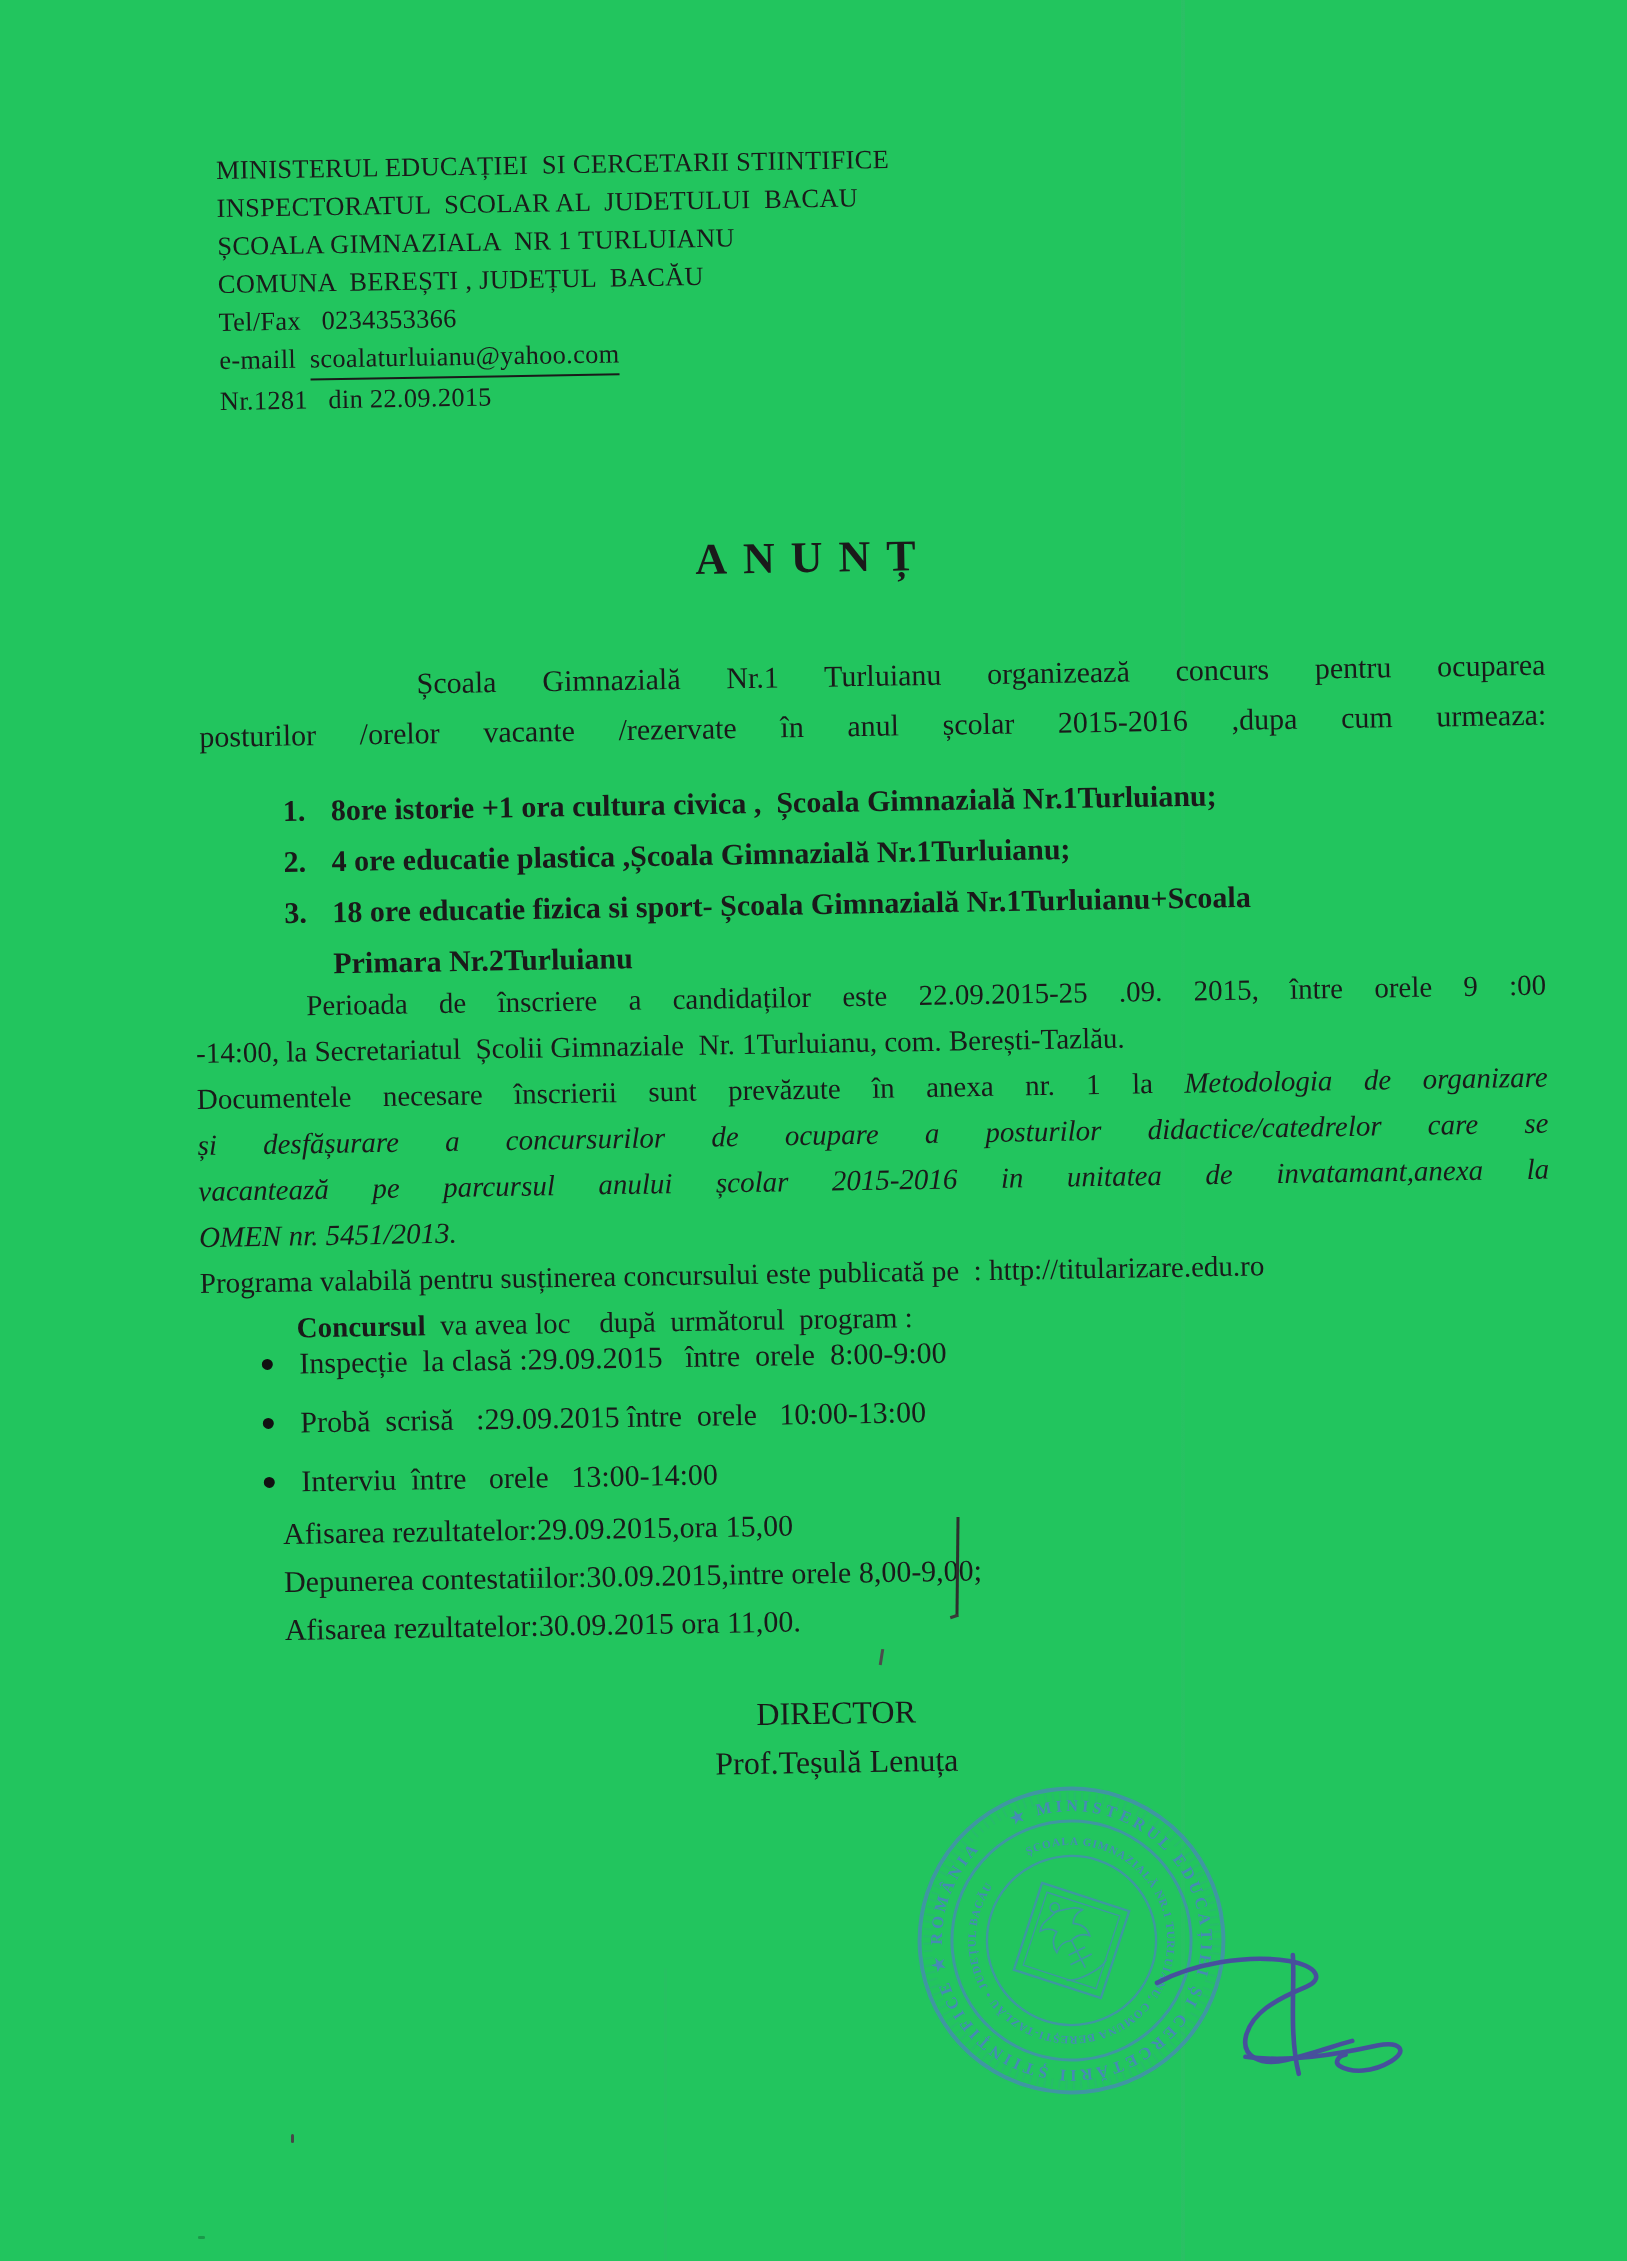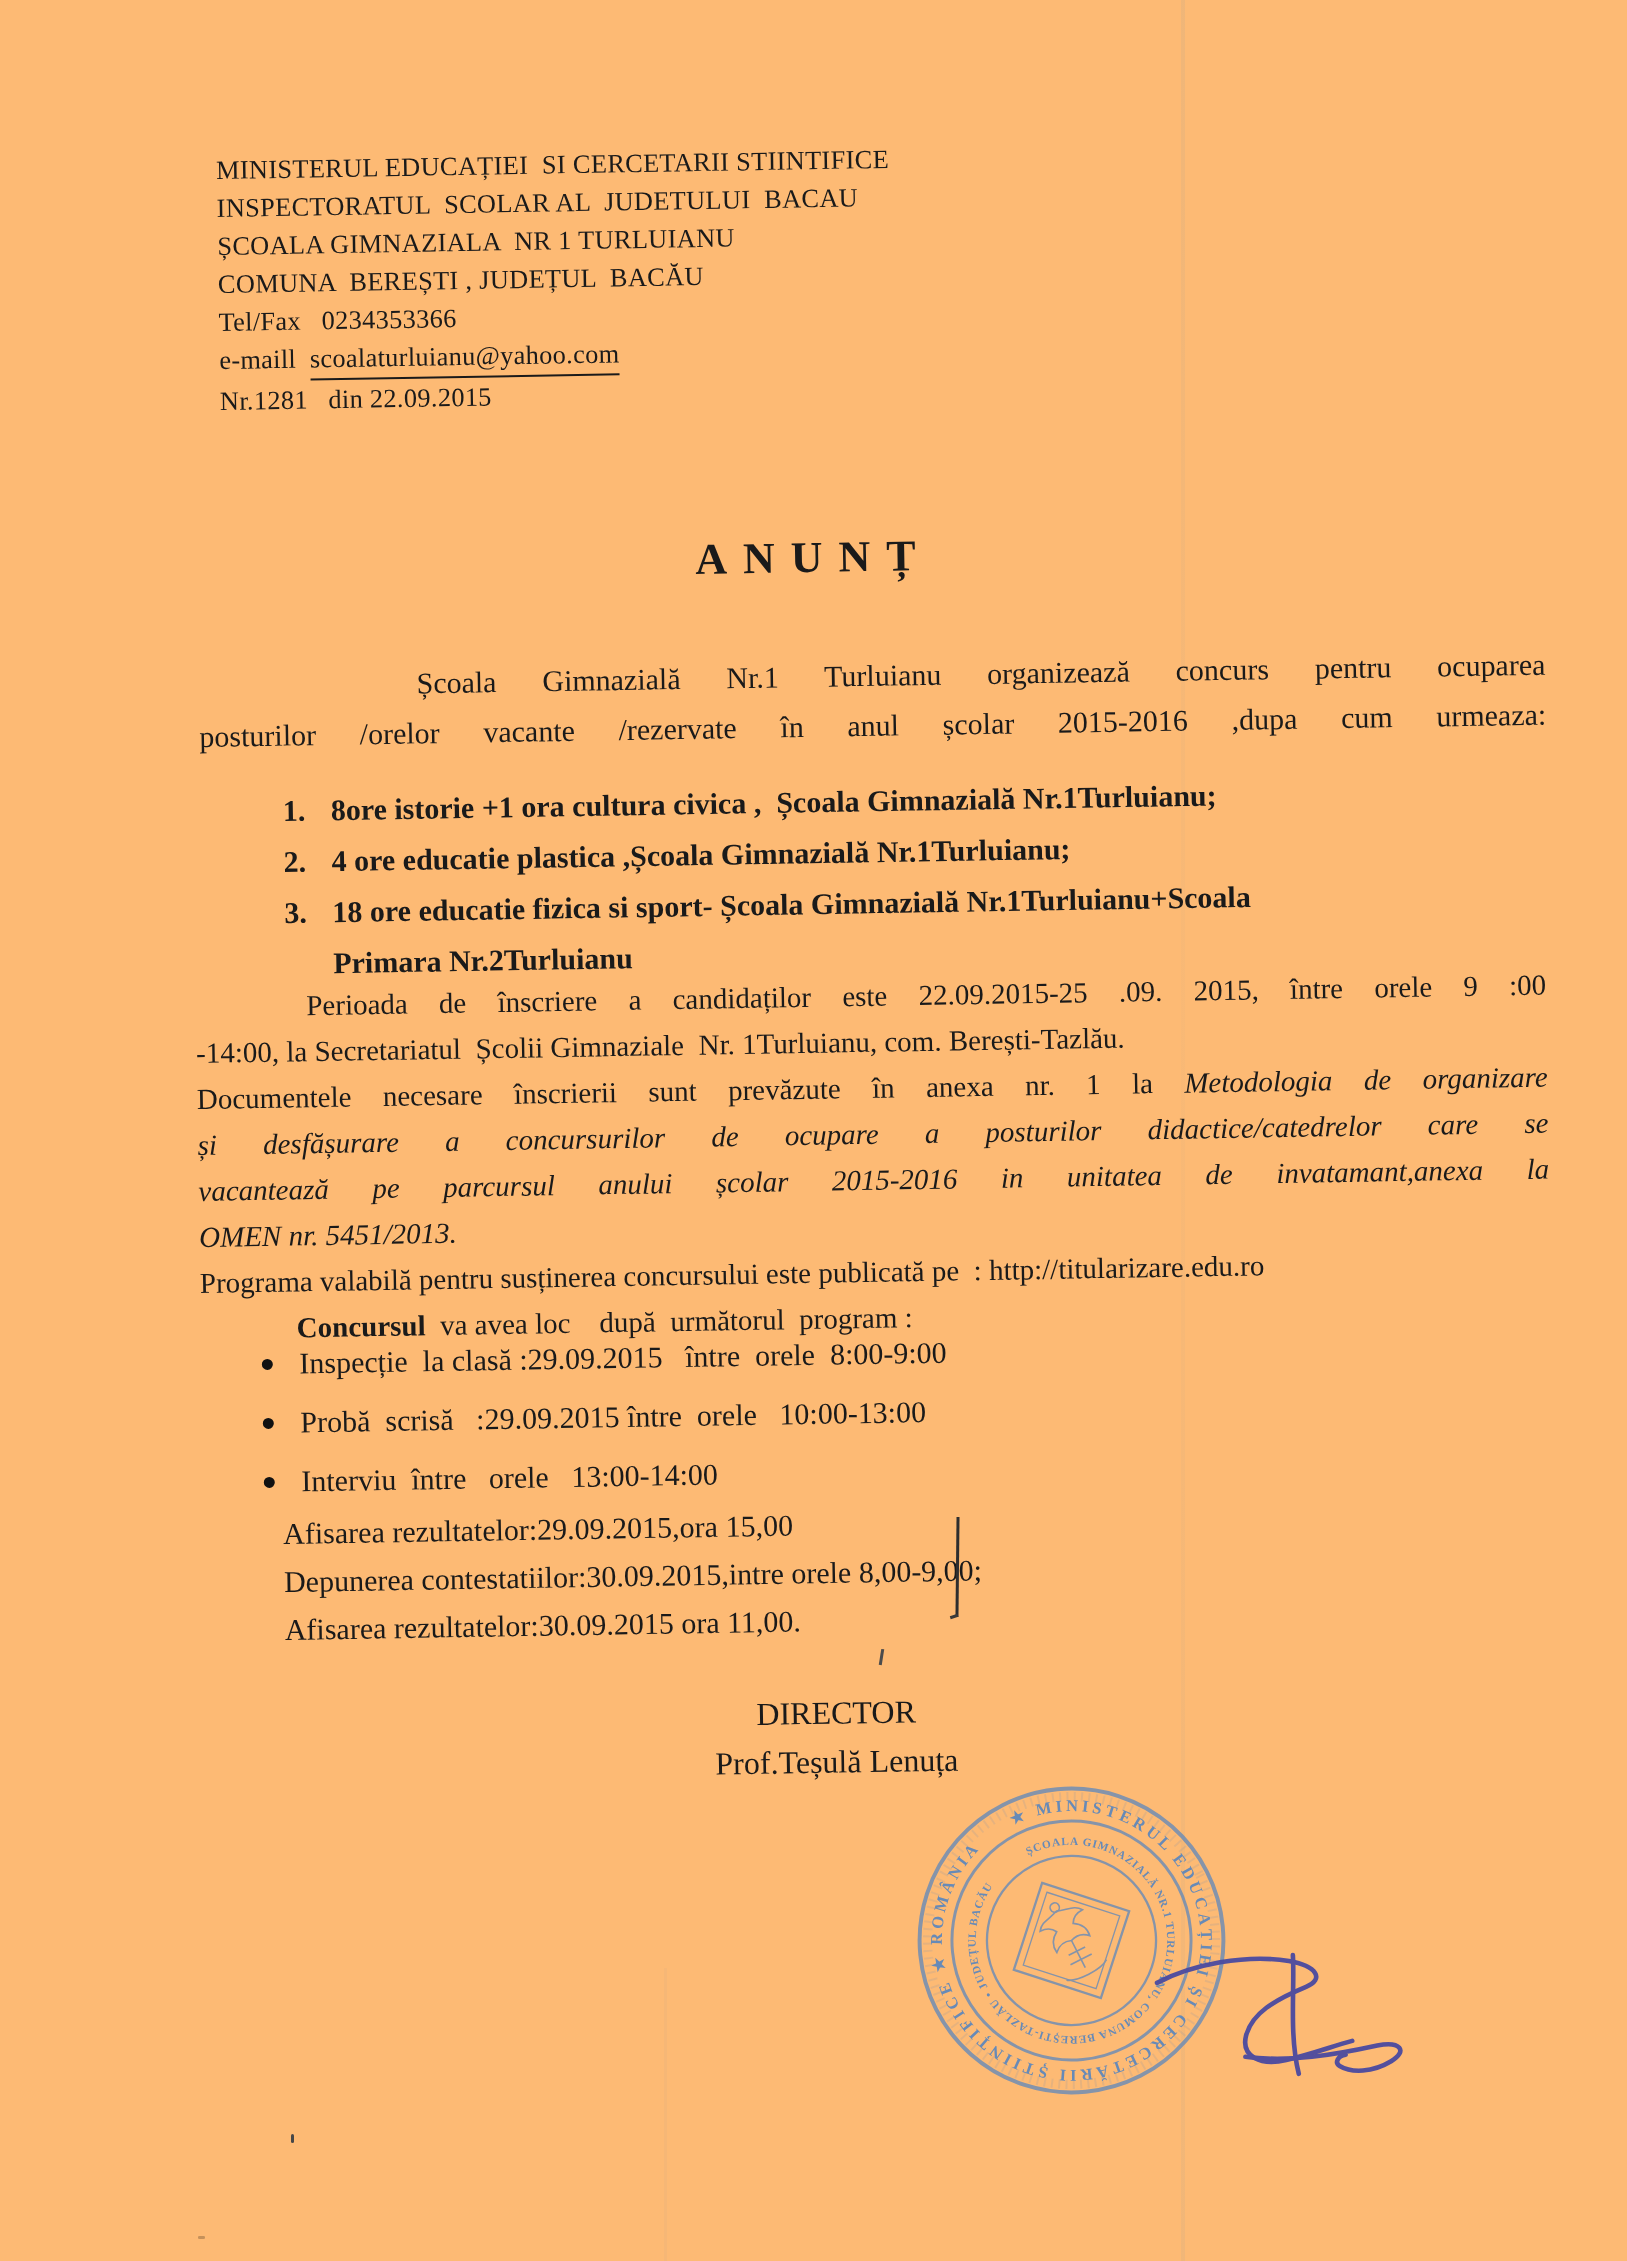--- a/index.html
+++ b/index.html
@@ -1,19 +1,19 @@
 <!DOCTYPE html>
 <html style="font-size:10.6px"><head>
 <meta charset="utf-8">
 <style>
   html,body{margin:0;padding:0;background:#e8e8e8;}
   .page{
     position:relative;
     width:1627px;height:2261px;
-    background:#fdba74;
+    background:#22c55e;
     overflow:hidden;
     font-family:"Liberation Serif","DejaVu Serif",serif;
     color:#1a1a1a;
   }
   .block{position:absolute;}
   .tilt{transform:rotate(-0.95deg);transform-origin:left center;}
 
   
   .letterhead{left:218px;top:151px;font-size:26.4px;line-height:38px;letter-spacing:0.3px;}
   .hline{white-space:pre-wrap;}

